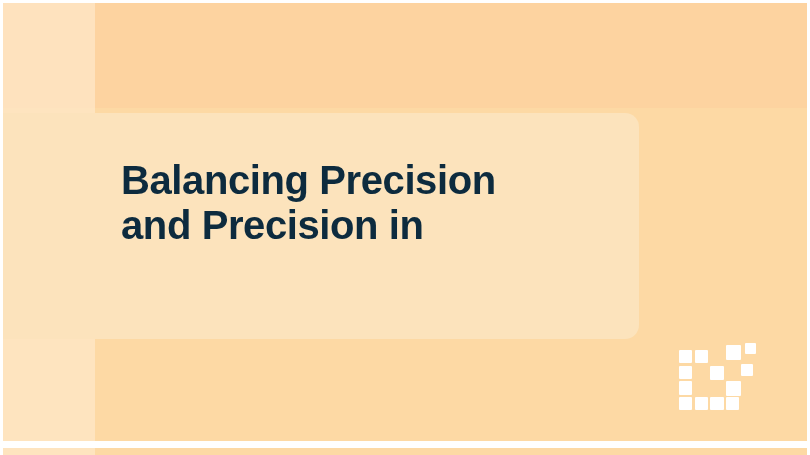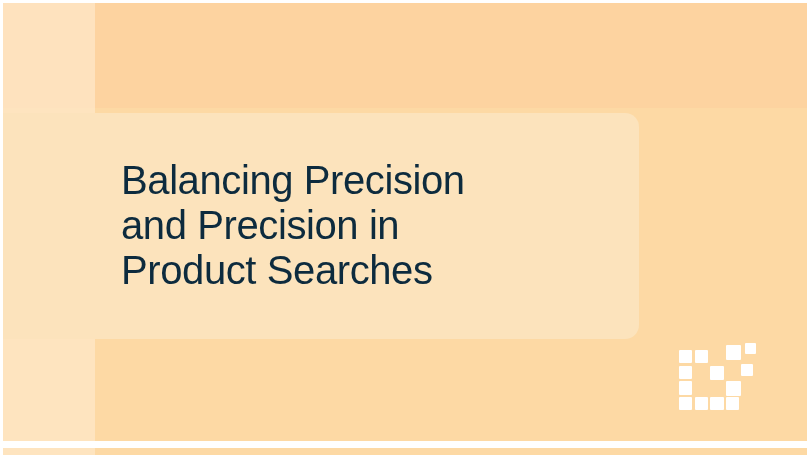--- a/index.html
+++ b/index.html
@@ -69,21 +69,21 @@
   
   .headline {
     position: absolute;
     left: 118px;
     top: 155px;
     width: 500px;
     margin: 0;
     color: #0d2b3e;
     font-family: "Liberation Sans", sans-serif;
     font-size: 40px;
-    font-weight: normal;
+    font-weight: bold;
     line-height: 1.12;
     letter-spacing: -0.4px;
   }
   .headline .ln { display: block; white-space: nowrap; }
 
   
   .logo {
     position: absolute;
     left: 676px;
     top: 347px;
@@ -132,21 +132,20 @@
   <div class="slide">
 
     <div class="band-top"></div>
     <div class="band-left"></div>
 
     <div class="title-card"></div>
 
     <h1 class="headline">
       <span class="ln">Balancing Precision</span>
       <span class="ln">and Precision in</span>
-      <span class="ln">Product Searches</span>
     </h1>
 
     <div class="logo" id="logo-mark">
         <div class="cell" style="left: 0px; top: 0px; width: 13.4px; height: 13.4px; background: rgb(255, 255, 255);"></div>
         <div class="cell" style="left: 15.6px; top: 0px; width: 13.4px; height: 13.4px; background: rgb(255, 255, 255);"></div>
         <div class="cell" style="left: 46.8px; top: -5px; width: 15.008px; height: 15.008px; background: rgb(255, 255, 255);"></div>
         <div class="cell" style="left: 66.4px; top: -7px; width: 10.72px; height: 10.72px; background: rgb(255, 255, 255);"></div>
         <div class="cell" style="left: 0px; top: 15.6px; width: 13.4px; height: 13.4px; background: rgb(255, 255, 255);"></div>
         <div class="cell" style="left: 31.2px; top: 15.6px; width: 14.07px; height: 14.07px; background: rgb(255, 255, 255);"></div>
         <div class="cell" style="left: 62.4px; top: 13.6px; width: 12.06px; height: 12.06px; background: rgb(255, 255, 255);"></div>

